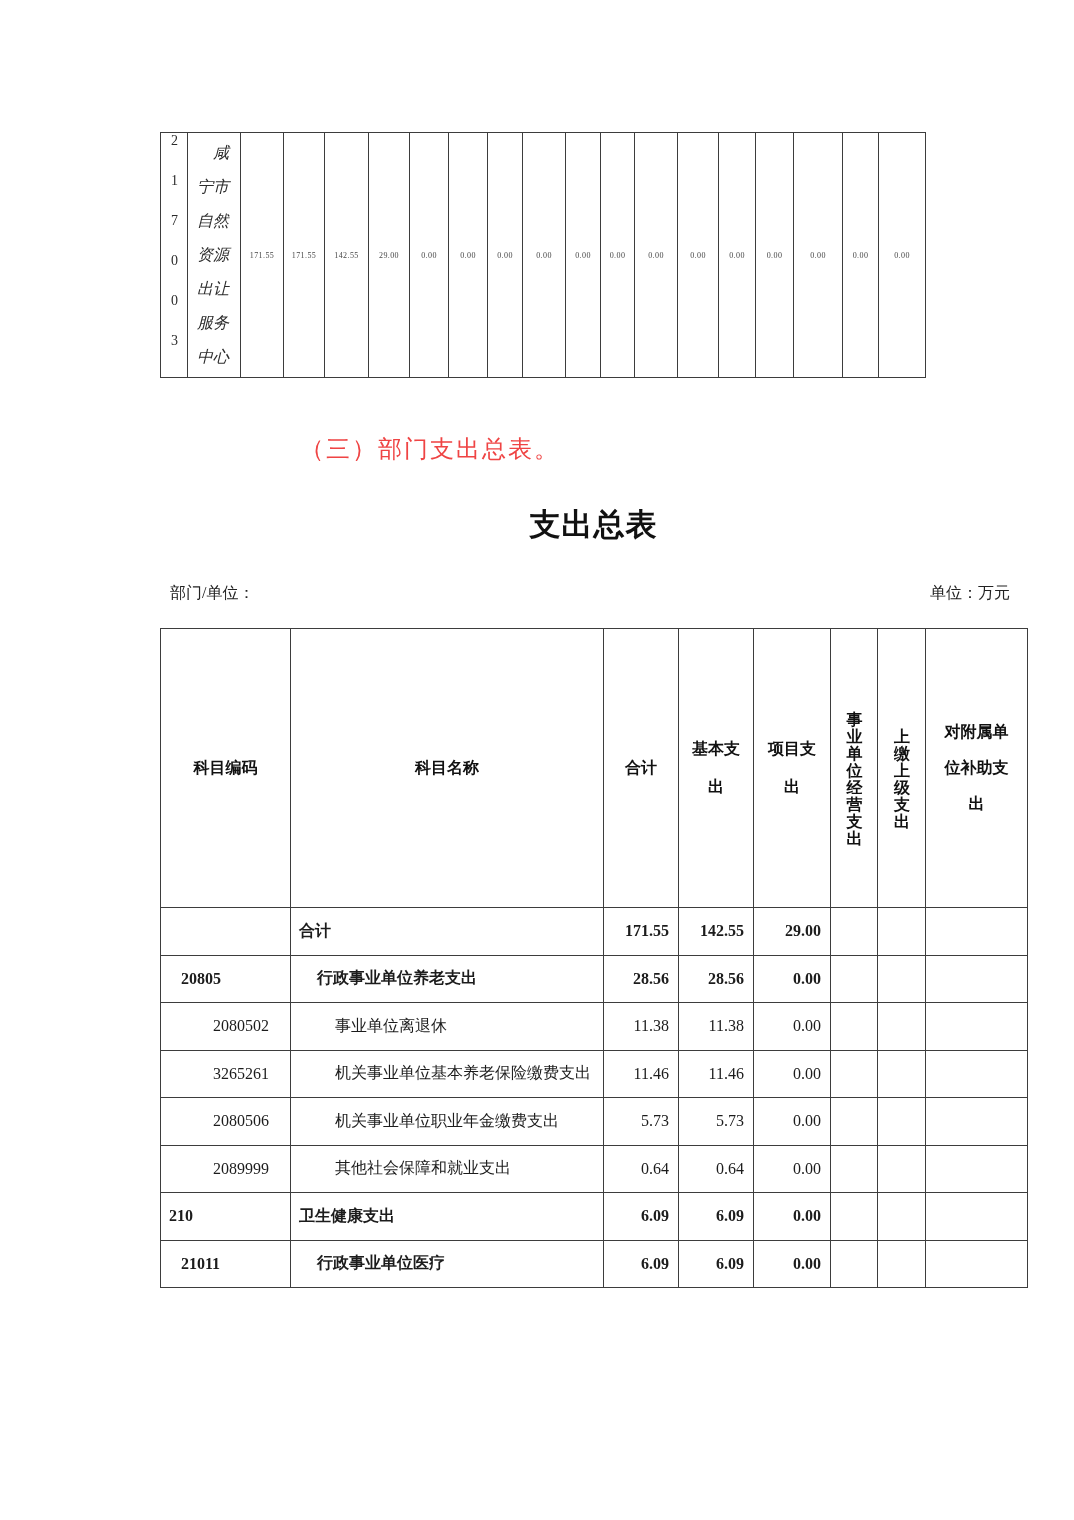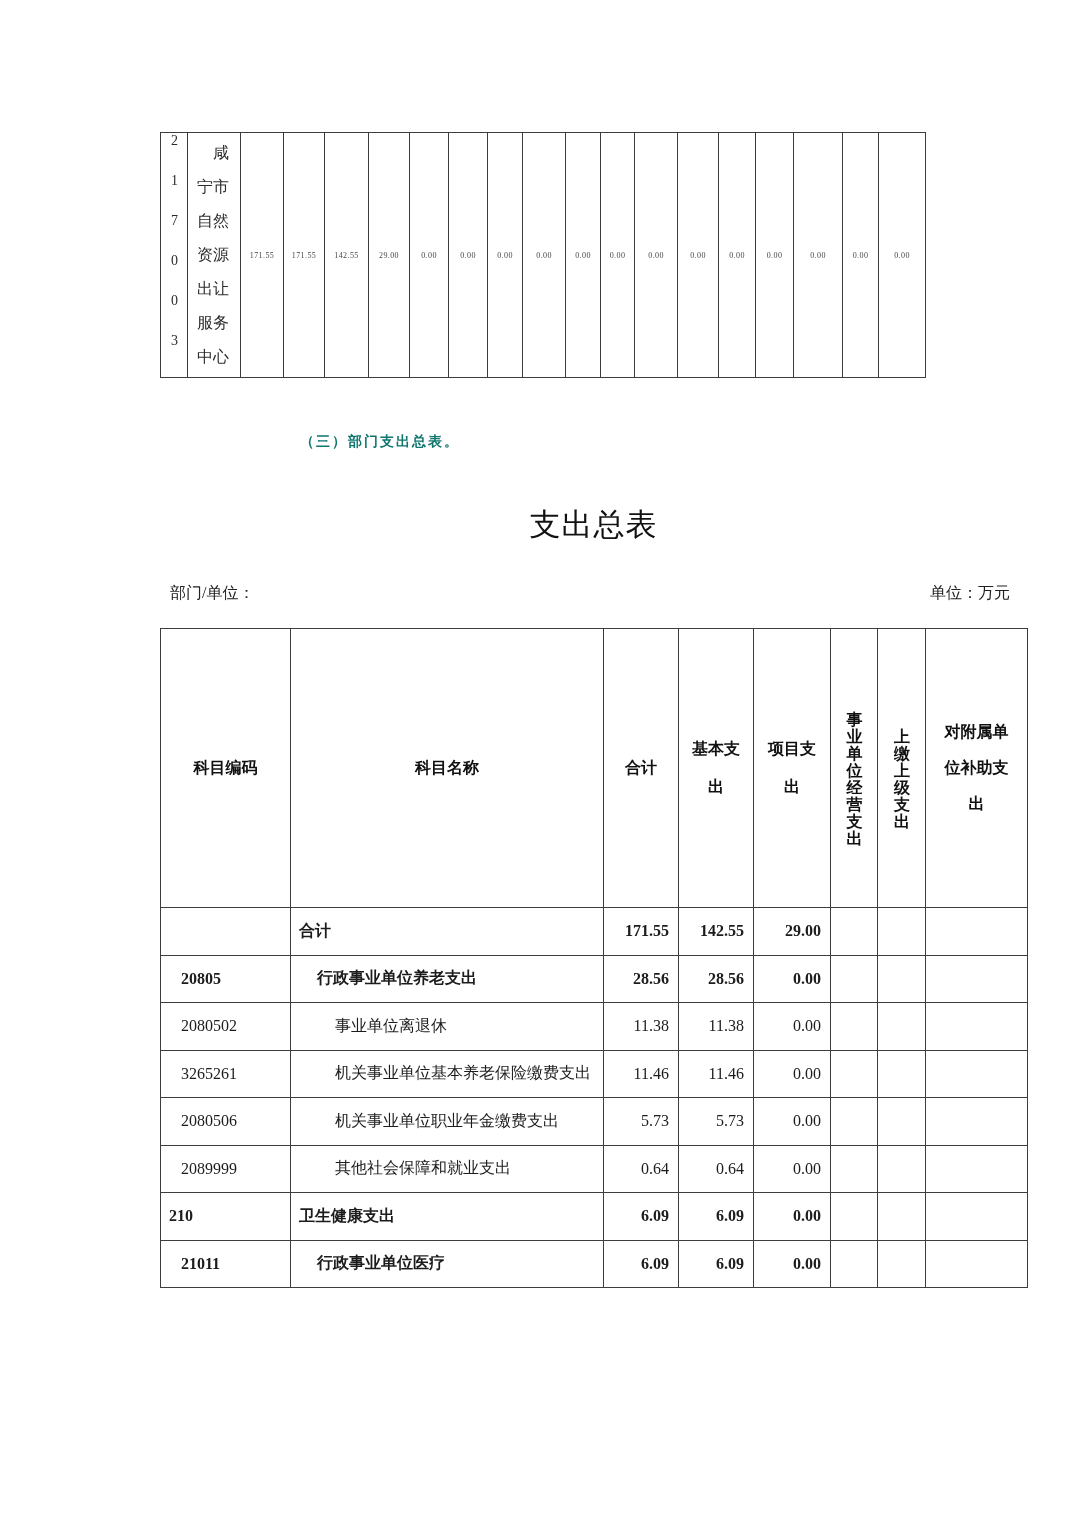--- a/index.html
+++ b/index.html
@@ -24,21 +24,21 @@
     width: 765px;
   }
   .top-table td {
     border: 1px solid #3d3d3d;
     vertical-align: middle;
     text-align: center;
     height: 243px;
     background: #fff;
   }
   .top-table .tt-code { width: 27px; }
-  .top-table .tt-name { width: 53px; }
+  .top-table .tt-name { width: 53px; font-style: italic; }
   .vstack-digits {
     display: inline-block;
     writing-mode: vertical-rl;
     text-orientation: upright;
     font-size: 14px;
     letter-spacing: 25px;
     color: #2c2c2c;
   }
   .wrap2 {
     display: inline-block;
@@ -55,32 +55,31 @@
     color: #474747;
     letter-spacing: 0.4px;
     white-space: nowrap;
     overflow: hidden;
   }
 
   
   .section-heading {
     position: absolute;
     left: 300px; top: 433px;
-    font-size: 14px;
+    font-size: 24px;
     letter-spacing: 2px;
-    color: #0f766e;
-    font-weight: bold;
+    color: #ef4444;
   }
   .doc-title {
     position: absolute;
     left: 160px; top: 504px;
     width: 867px;
     text-align: center;
     font-size: 31px;
-    font-weight: normal;
+    font-weight: bold;
     letter-spacing: 1px;
     color: #111;
   }
   .meta-row {
     position: absolute;
     left: 160px; top: 583px;
     width: 850px;
     display: flex;
     justify-content: space-between;
     font-size: 16px;
@@ -131,21 +130,21 @@
 
   .main-table tbody td {
     height: 47.5px;
     font-size: 16px;
     color: #1c1c1c;
   }
   .main-table tbody tr.bold td { font-weight: bold; }
   .code-cell { text-align: left; white-space: nowrap; }
   .code-cell.lvl0 { padding-left: 8px; }
   .code-cell.lvl1 { padding-left: 20px; }
-  .code-cell.lvl2 { padding-left: 20px; }
+  .code-cell.lvl2 { padding-left: 52px; }
   .name-cell { text-align: left; white-space: nowrap; overflow: hidden; }
   .name-cell.nlvl0 { padding-left: 8px; }
   .name-cell.nlvl1 { padding-left: 26px; }
   .name-cell.nlvl2 { padding-left: 44px; }
   .num-cell { text-align: right; padding-right: 9px; white-space: nowrap; }
 </style>
 </head>
 <body>
 
 <div class="page">

